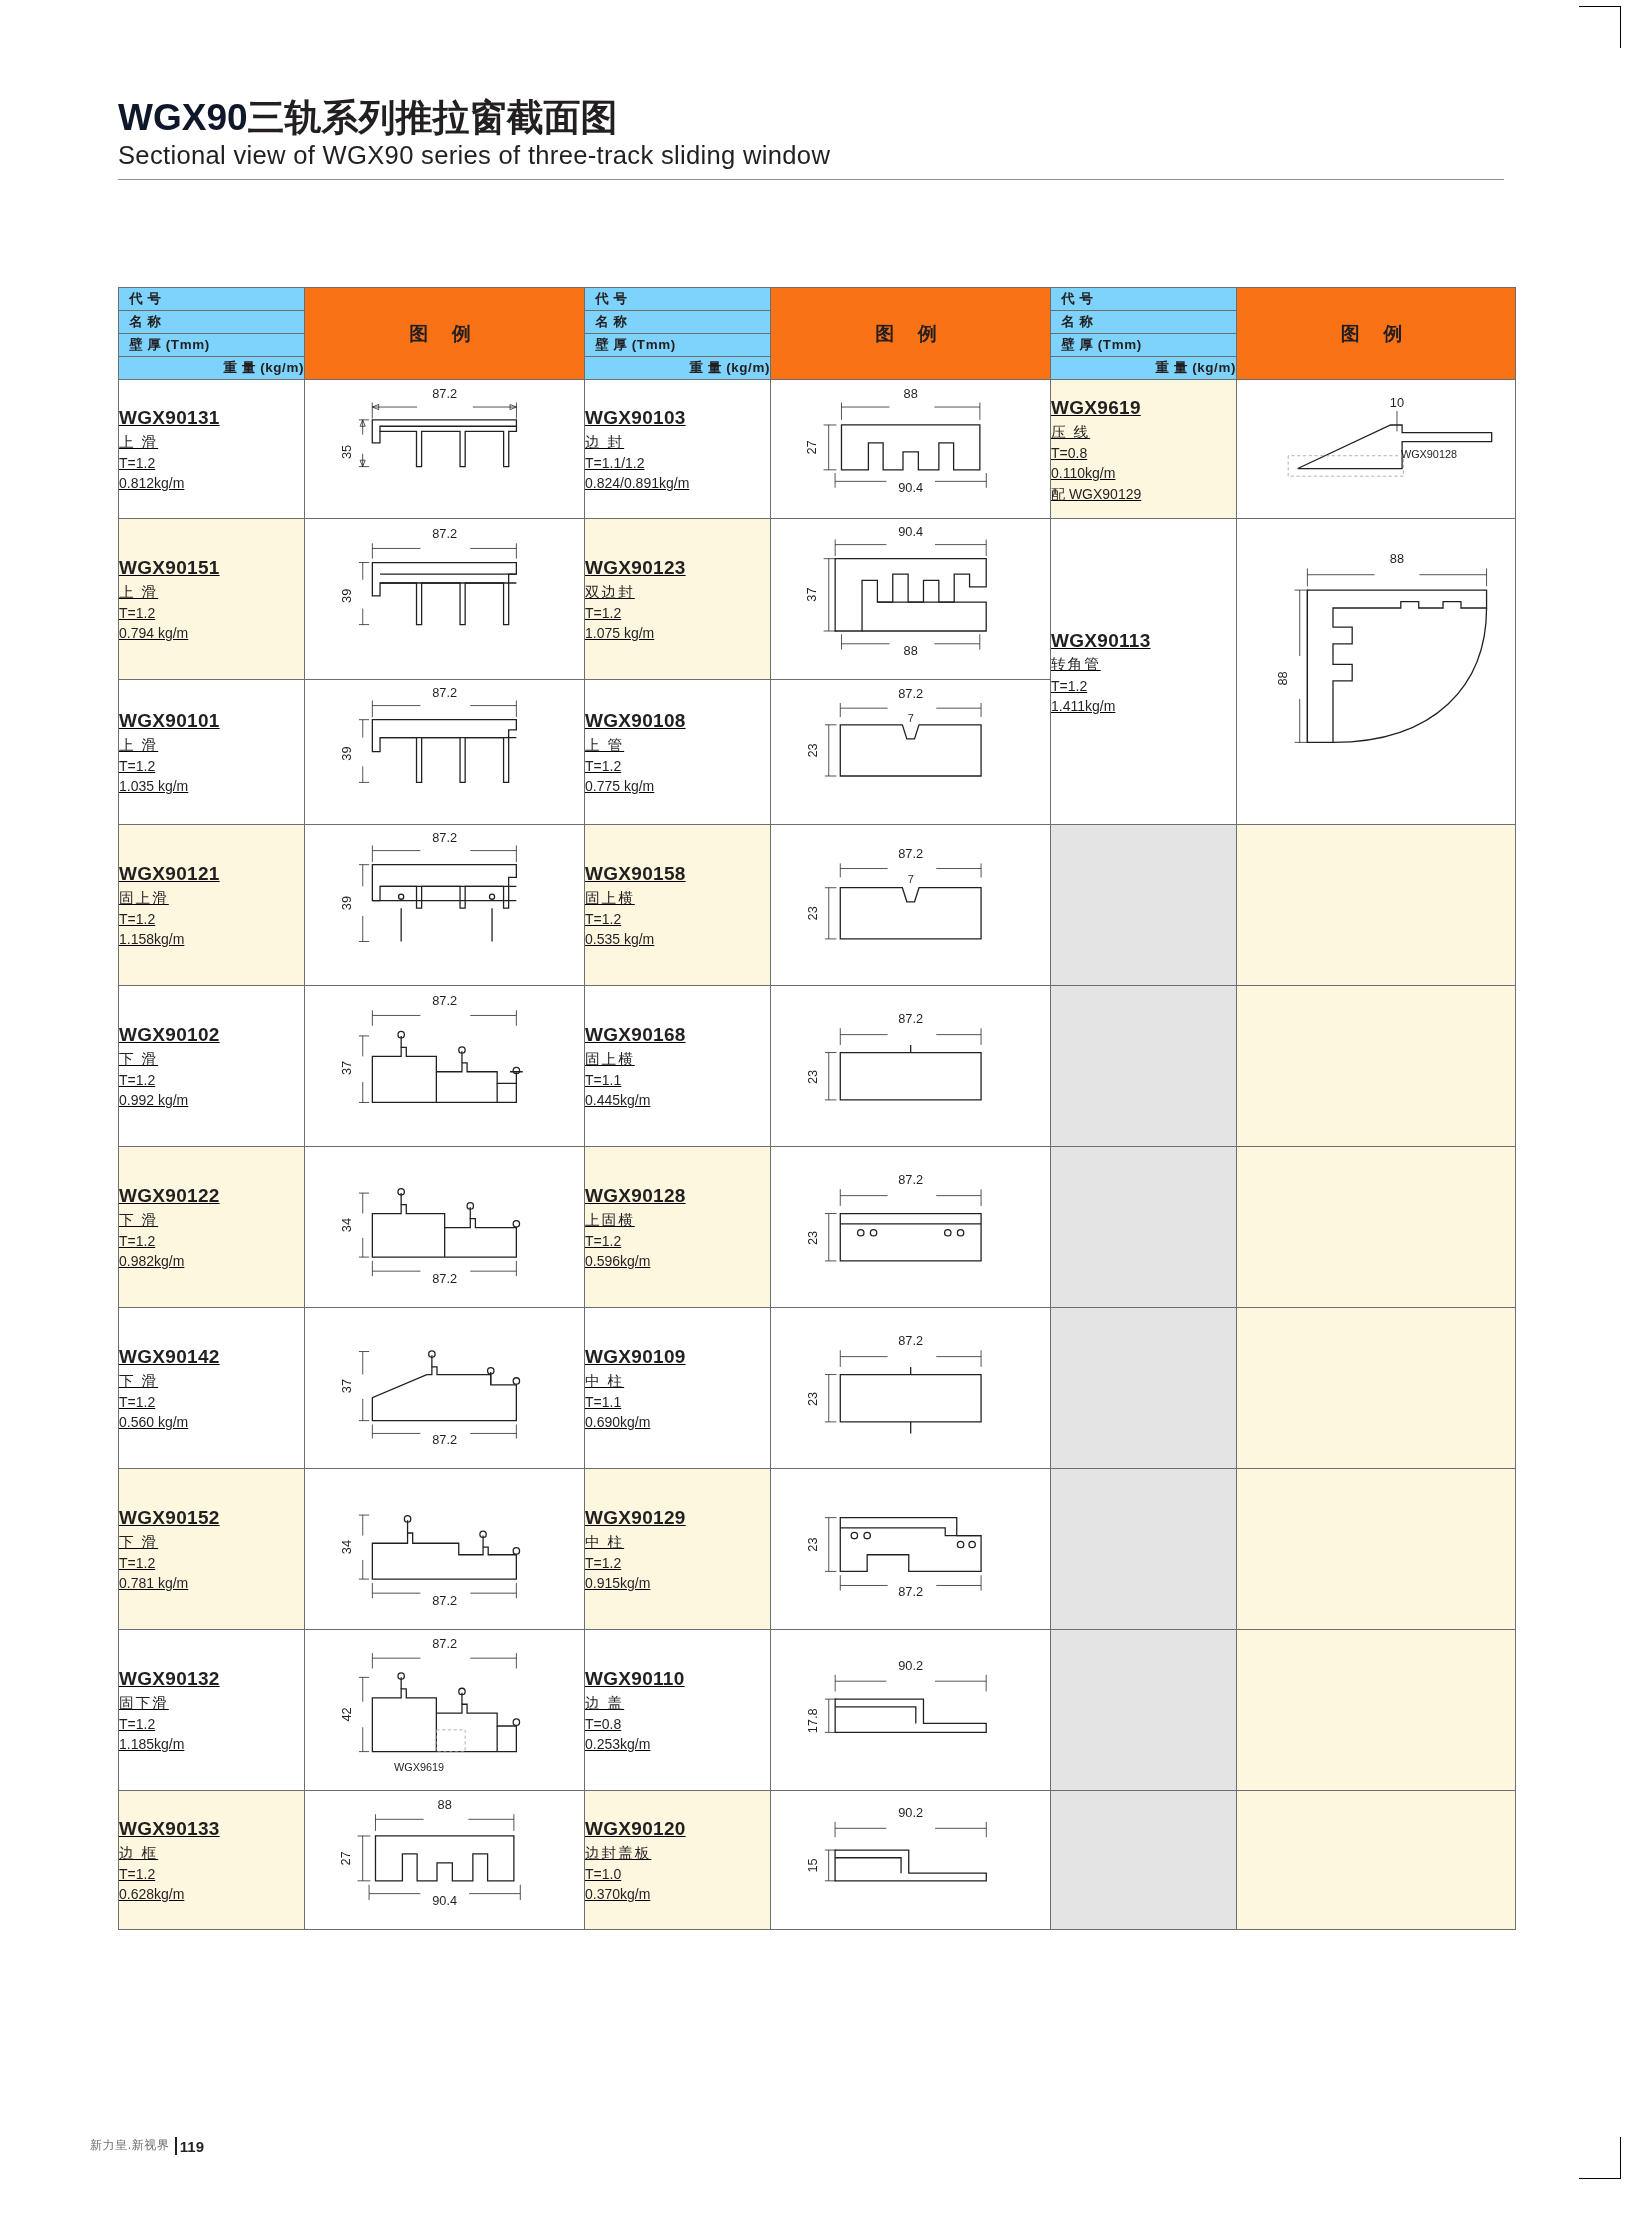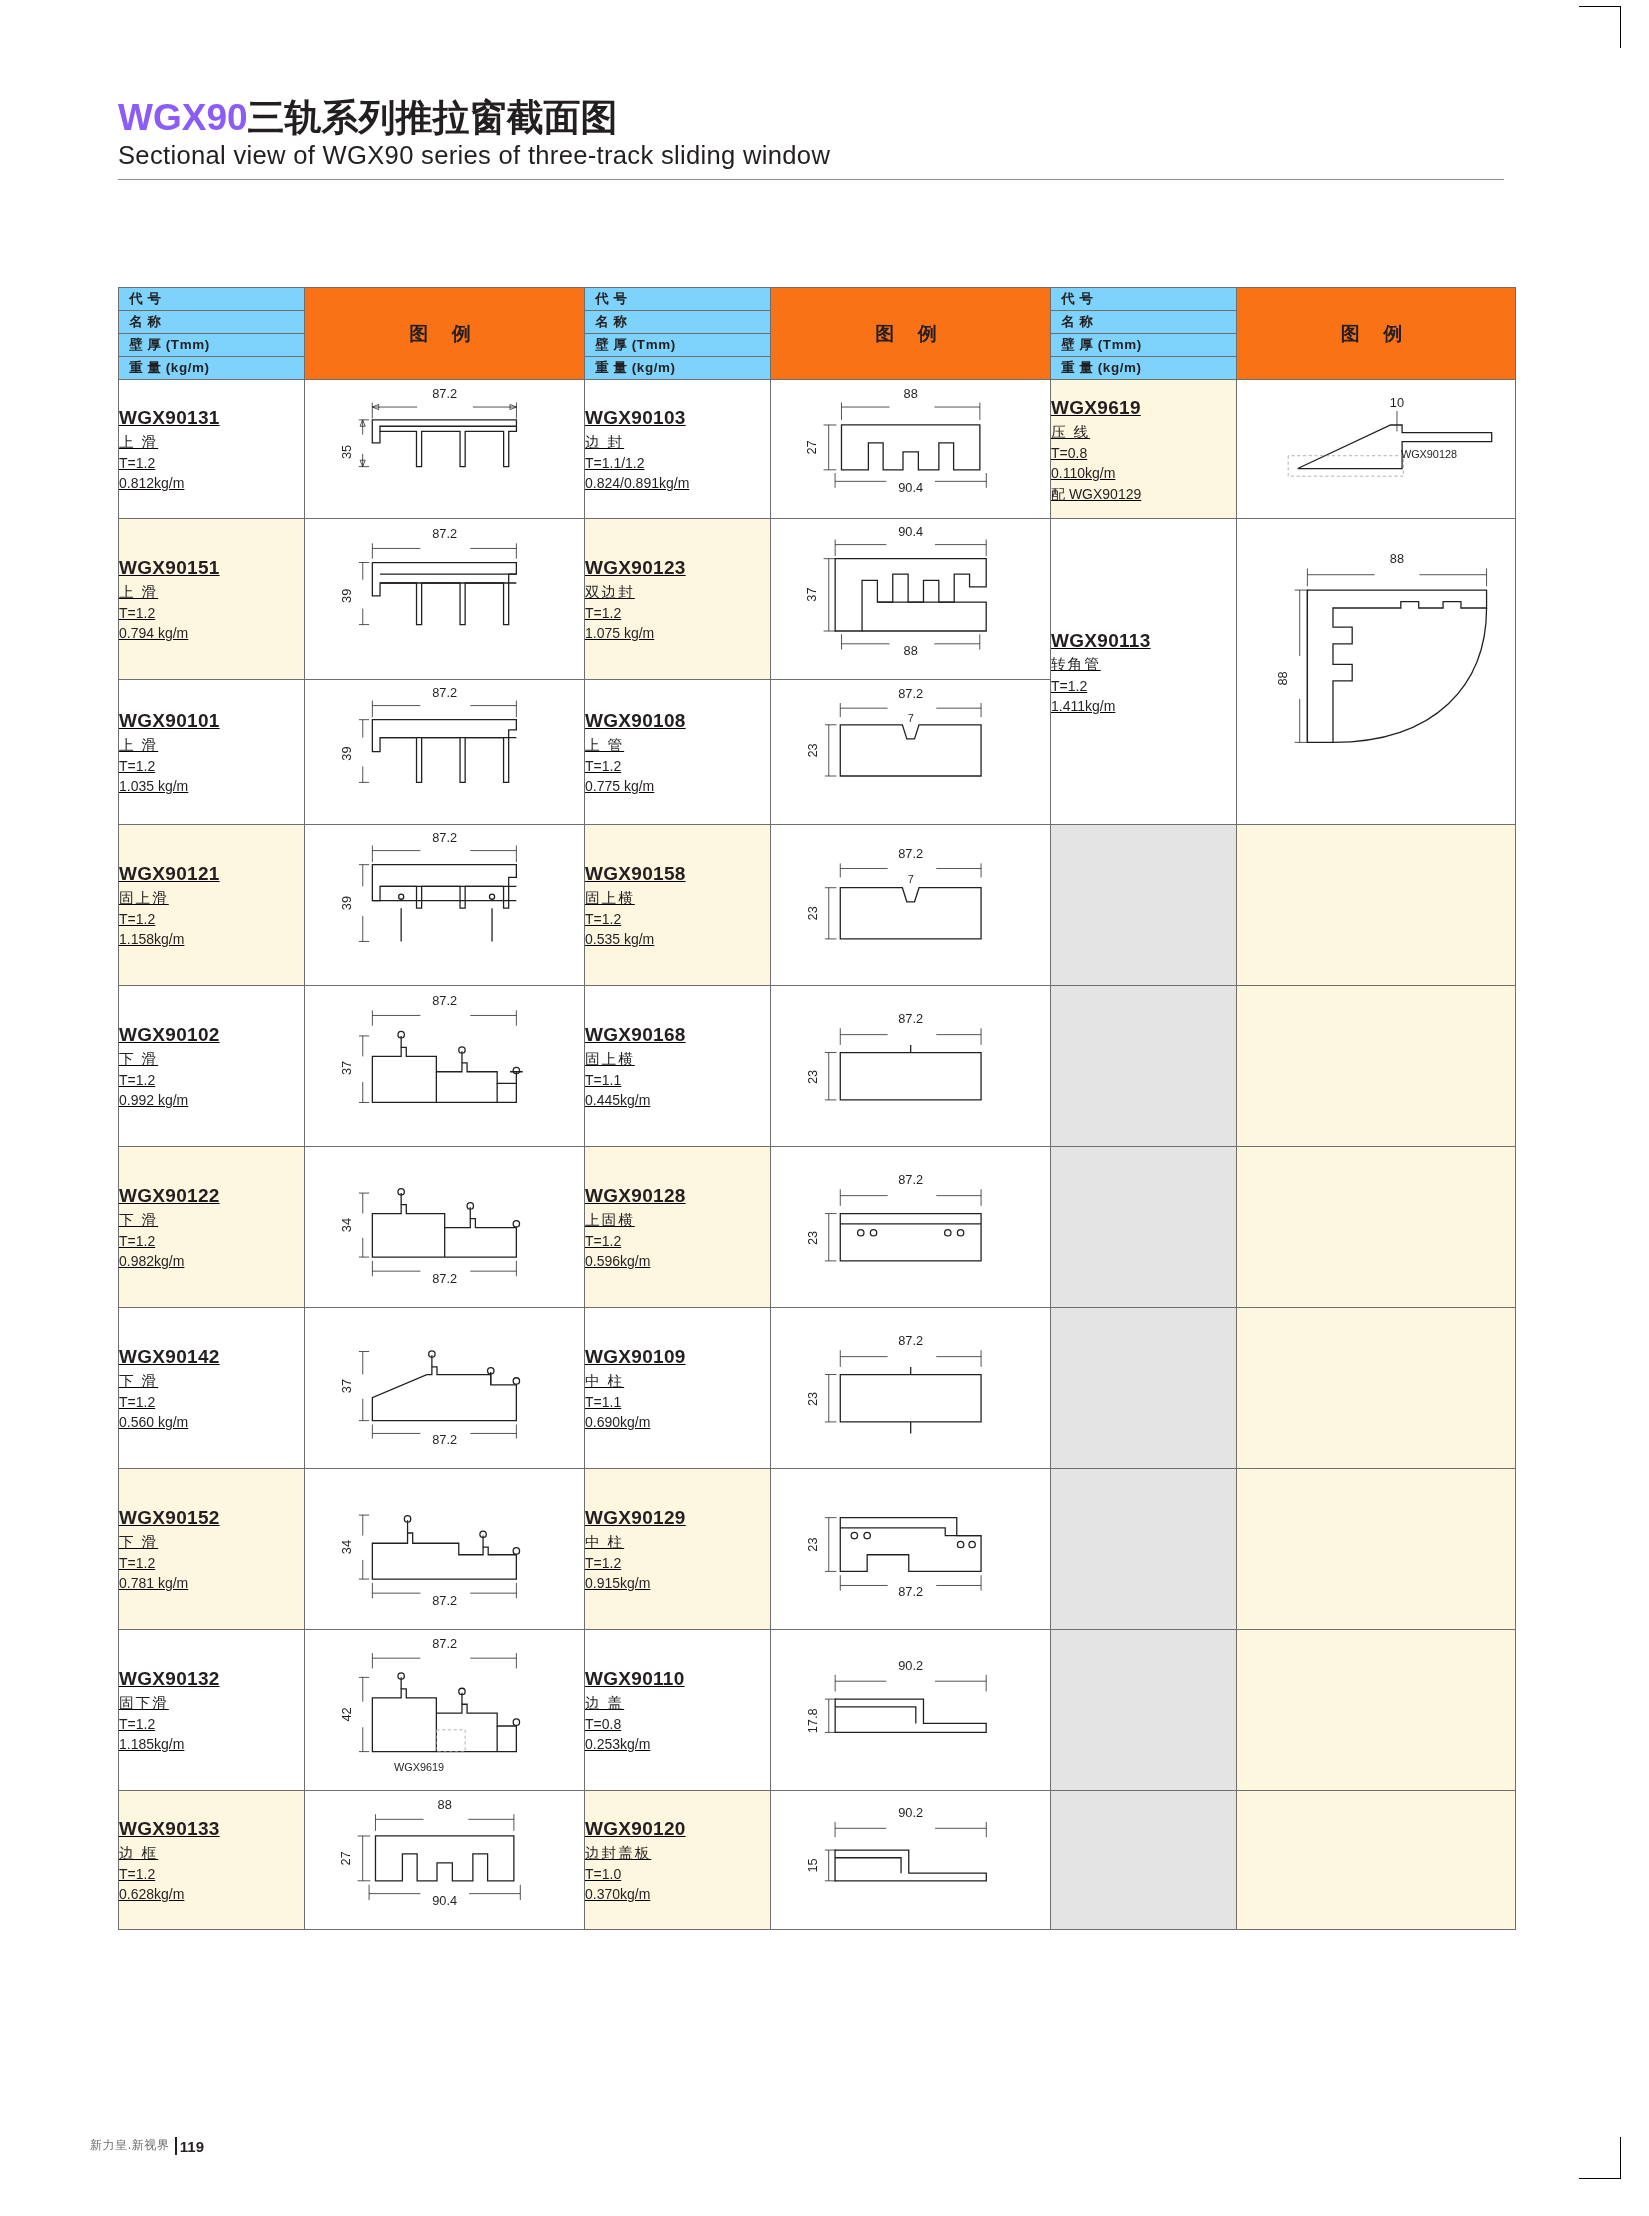--- a/index.html
+++ b/index.html
@@ -28,21 +28,21 @@
   
   .header {
     position:absolute;
     left:118px; top:96px; width:1383px;
   }
   .title-cn {
     font-size:37px; font-weight:bold; letter-spacing:0px;
     line-height:1.2;
     color:#231f20;
   }
-  .title-cn .code { color:#8b5cf6;margin-top:20px; }
+  .title-cn .code { color:#0f172a;margin-top:20px; }
   .title-en {
     margin-top:1px;
     font-size:25.6px;
     color:#231f20;
     letter-spacing:0.3px;
     font-weight:400;
   }
   .rule {
     margin-top:9px;
     border-top:1.3px solid #8d8d8d;
@@ -62,21 +62,21 @@
     background:#7dd3fc;
     padding:0;
   }
   .hdr-line {
     font-size:13.4px; font-weight:bold; color:#231f20;
     height:22px; line-height:22px;
     border-bottom:0.6px solid #6e6e6e;
     padding-left:10.2px;
     letter-spacing:0.6px;
   }
-  .hdr-line:last-child { border-bottom:none; }
+  .hdr-line:last-child { border-bottom:none;text-align:right; }
   .hdr-fig {
     background:#f97316;
     color:#231f20;
     font-size:19px;
     font-weight:bold;
     text-align:center;
     letter-spacing:9px;
     height:90px;
   }
   .spec {

